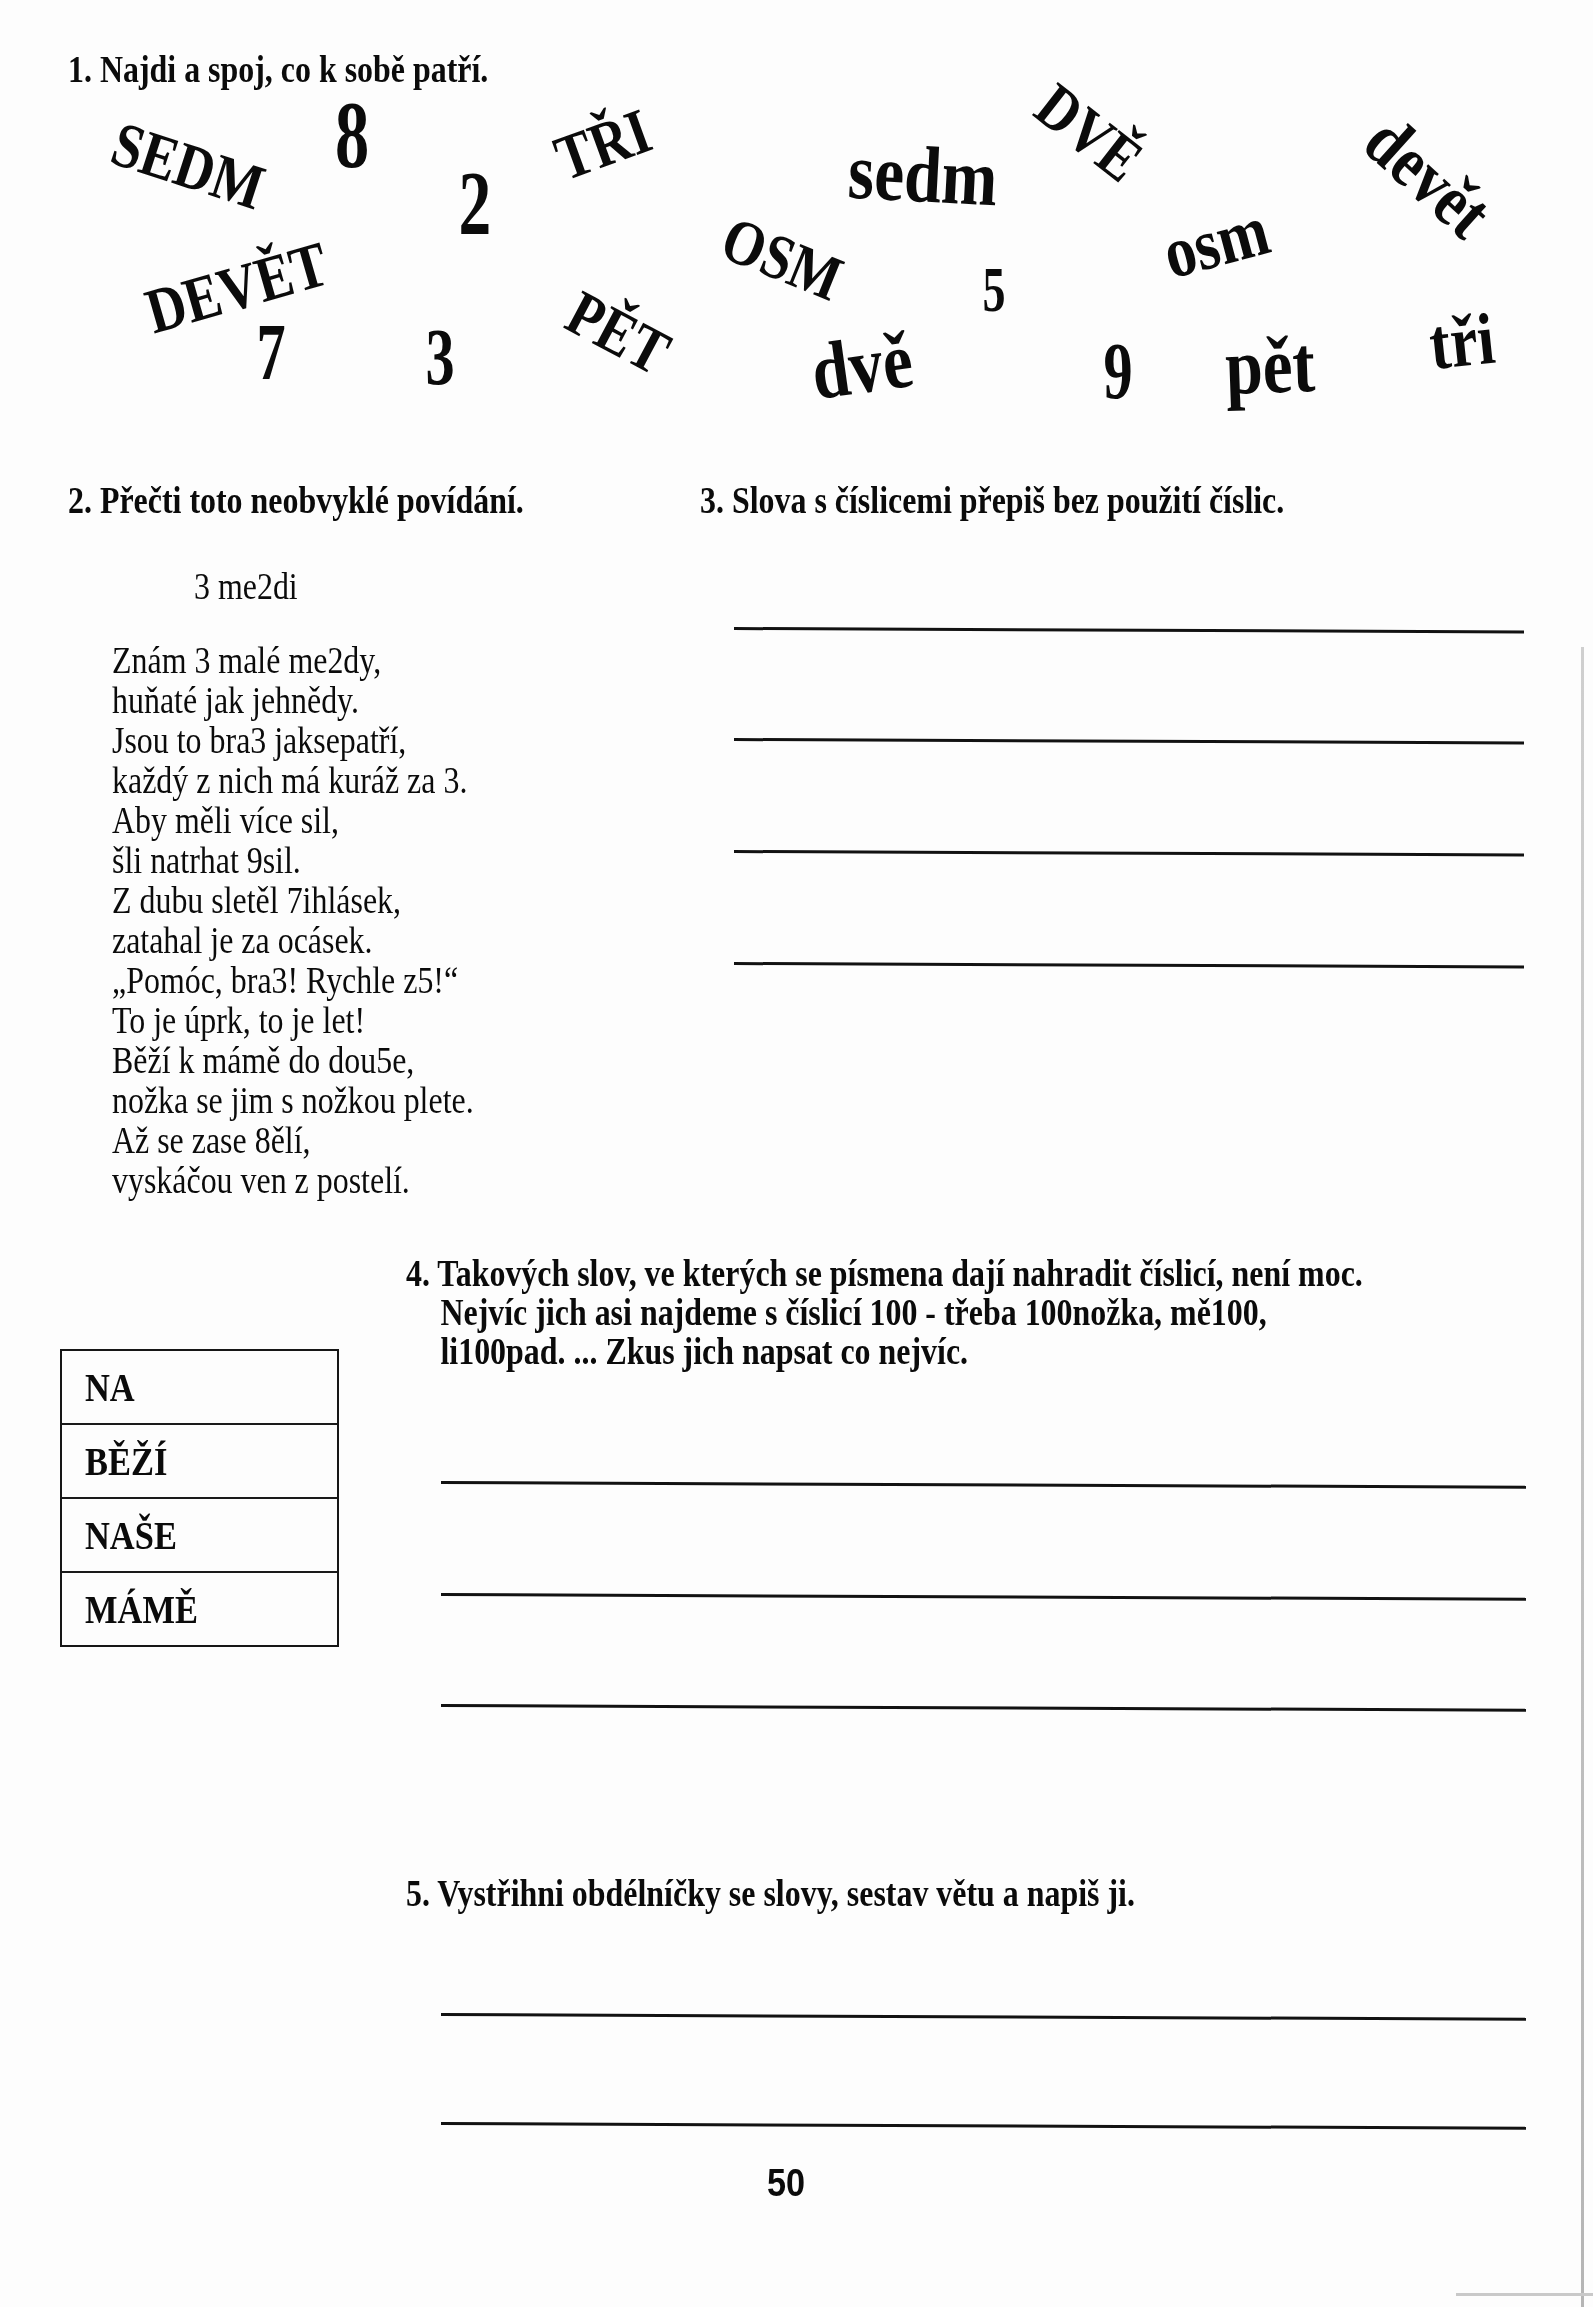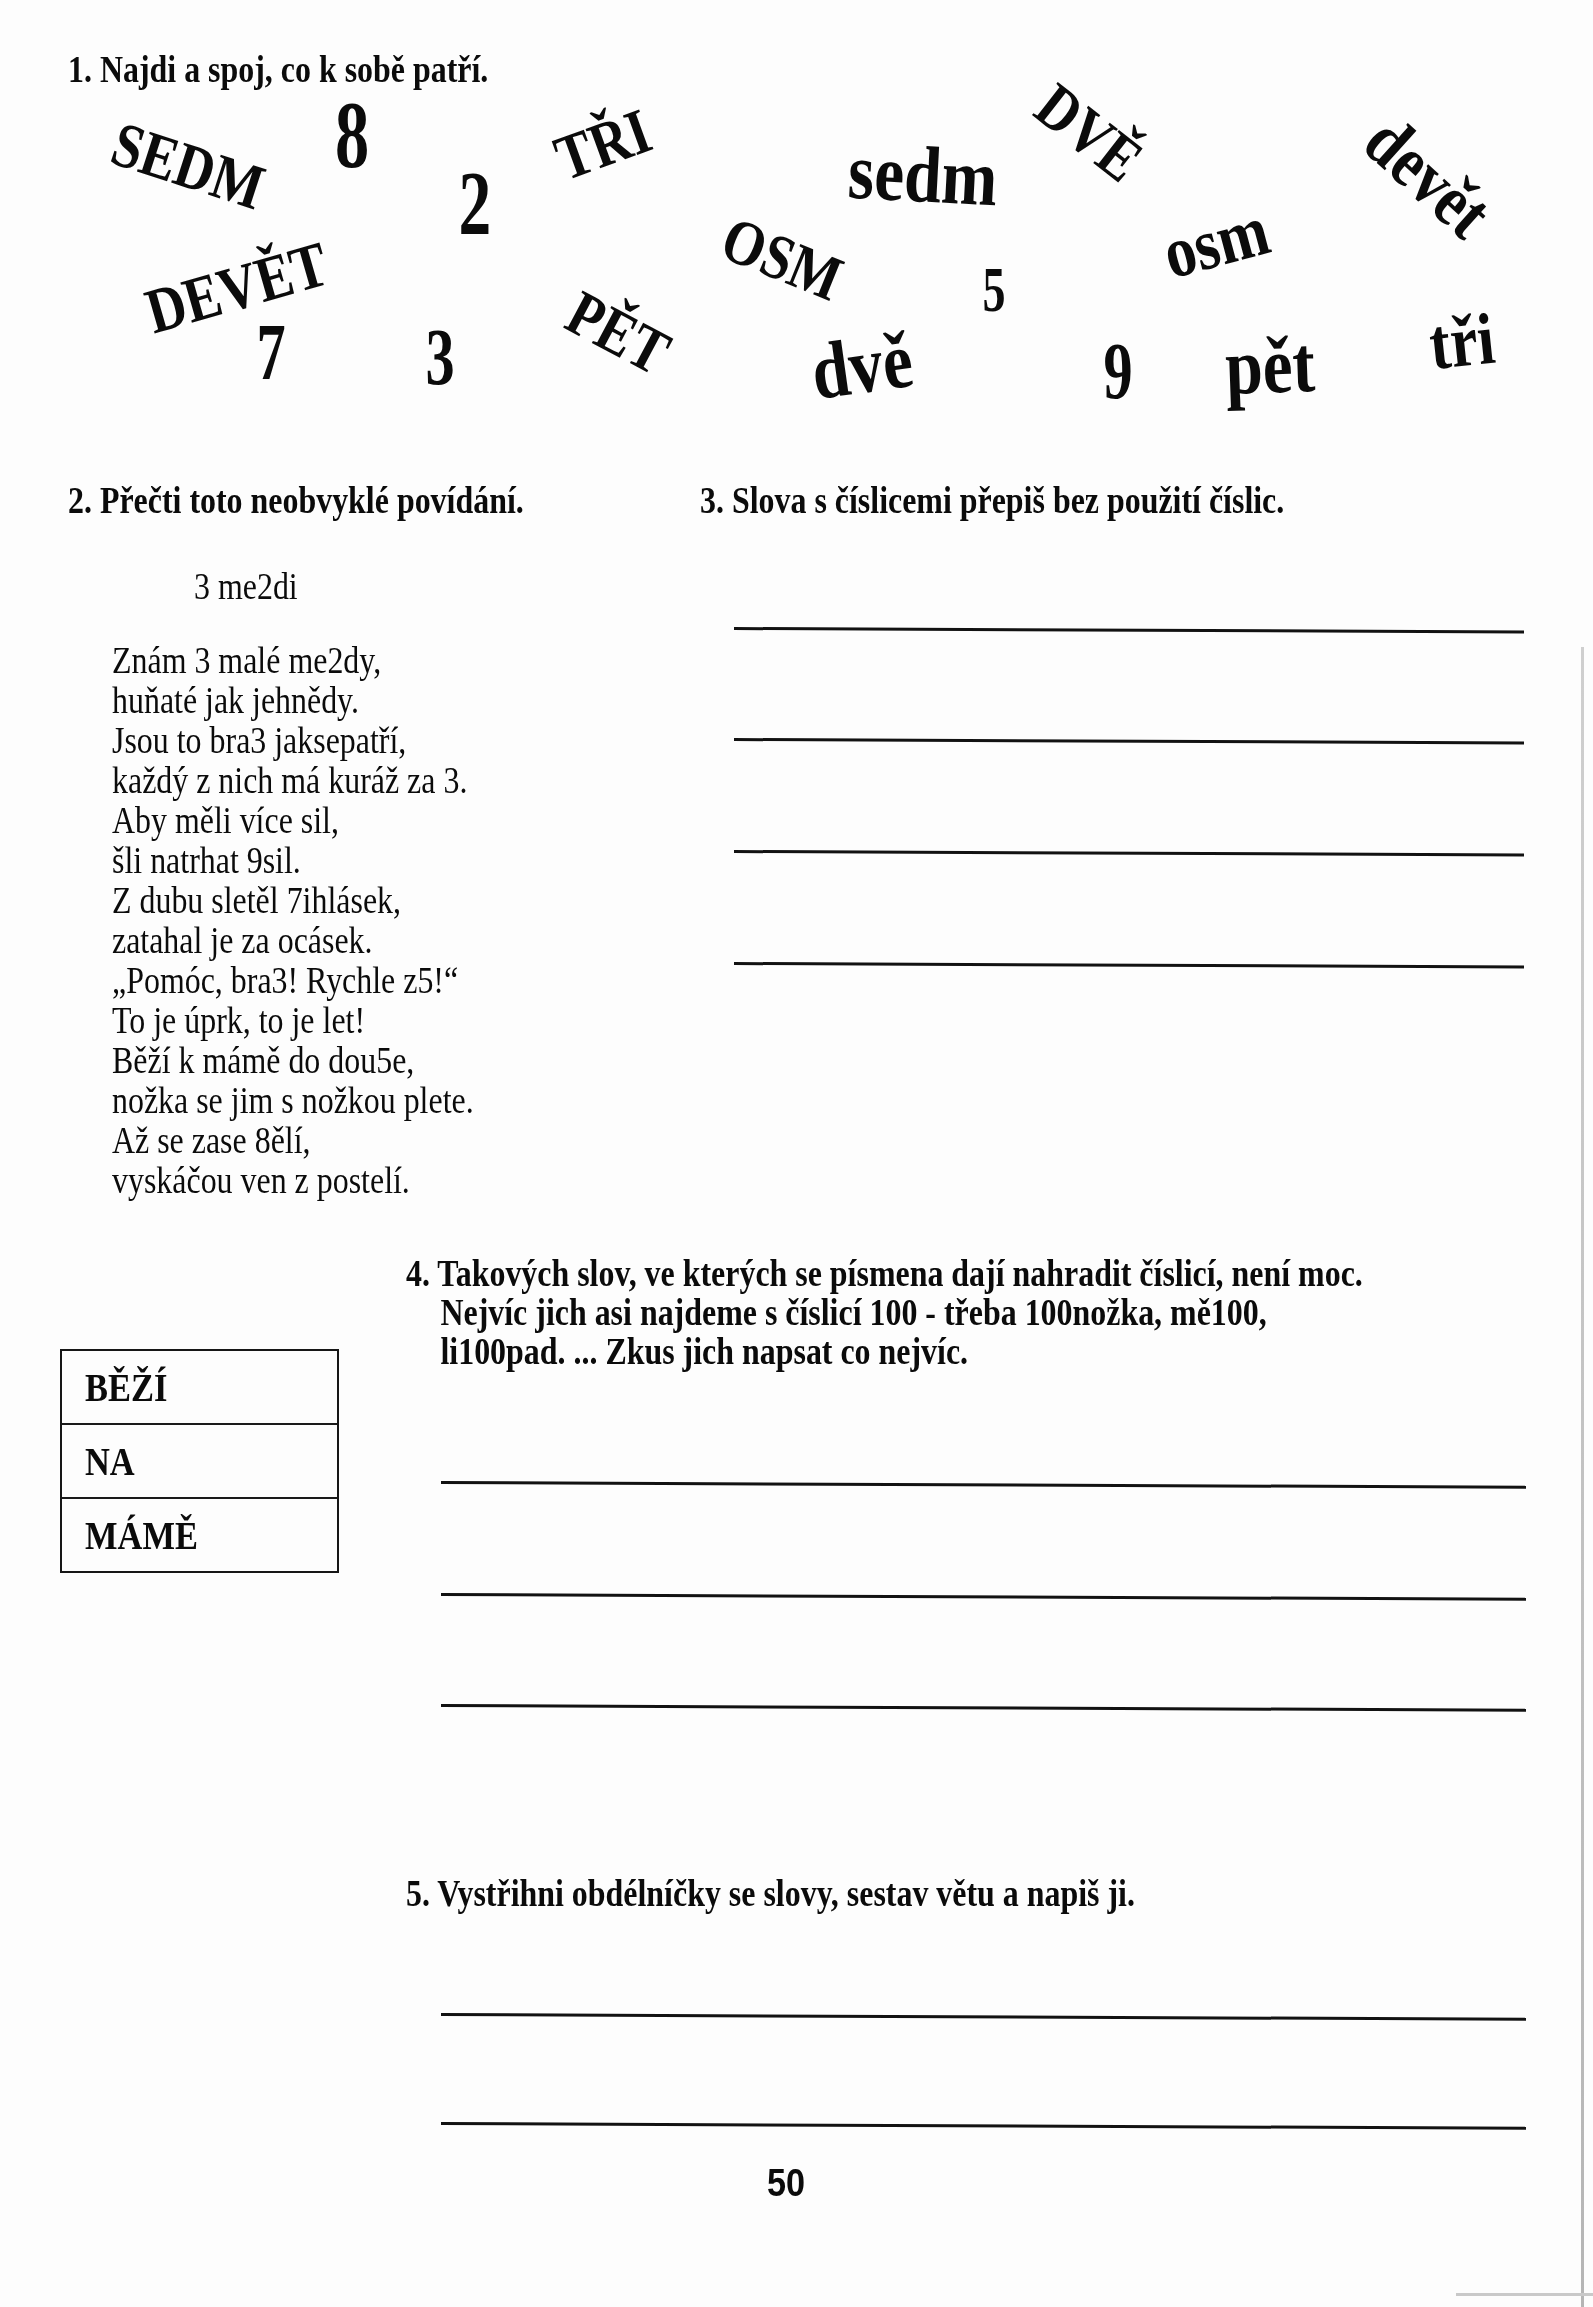--- a/index.html
+++ b/index.html
@@ -163,24 +163,27 @@
   <div class="rule r3" style="top:962px"></div>
 
   <div class="hblock" style="left:406px;top:1254px">
     <div>4. Takových slov, ve kterých se písmena dají nahradit číslicí, není moc.</div>
     <div class="cont">Nejvíc jich asi najdeme s číslicí 100 - třeba 100nožka, mě100,</div>
     <div class="cont">li100pad. ... Zkus jich napsat co nejvíc.</div>
   </div>
 
   <div class="word-table">
     <div class="word-row">
+        <span class="wlabel">NA</span>
+      </div>
+    <div class="word-row">
         <span class="wlabel">BĚŽÍ</span>
       </div>
     <div class="word-row">
-        <span class="wlabel">NA</span>
+        <span class="wlabel">NAŠE</span>
       </div>
     <div class="word-row">
         <span class="wlabel">MÁMĚ</span>
       </div>
   </div>
 
   <div class="rule r45" style="top:1481px"></div>
   <div class="rule r45" style="top:1593px"></div>
   <div class="rule r45" style="top:1704px"></div>
 

